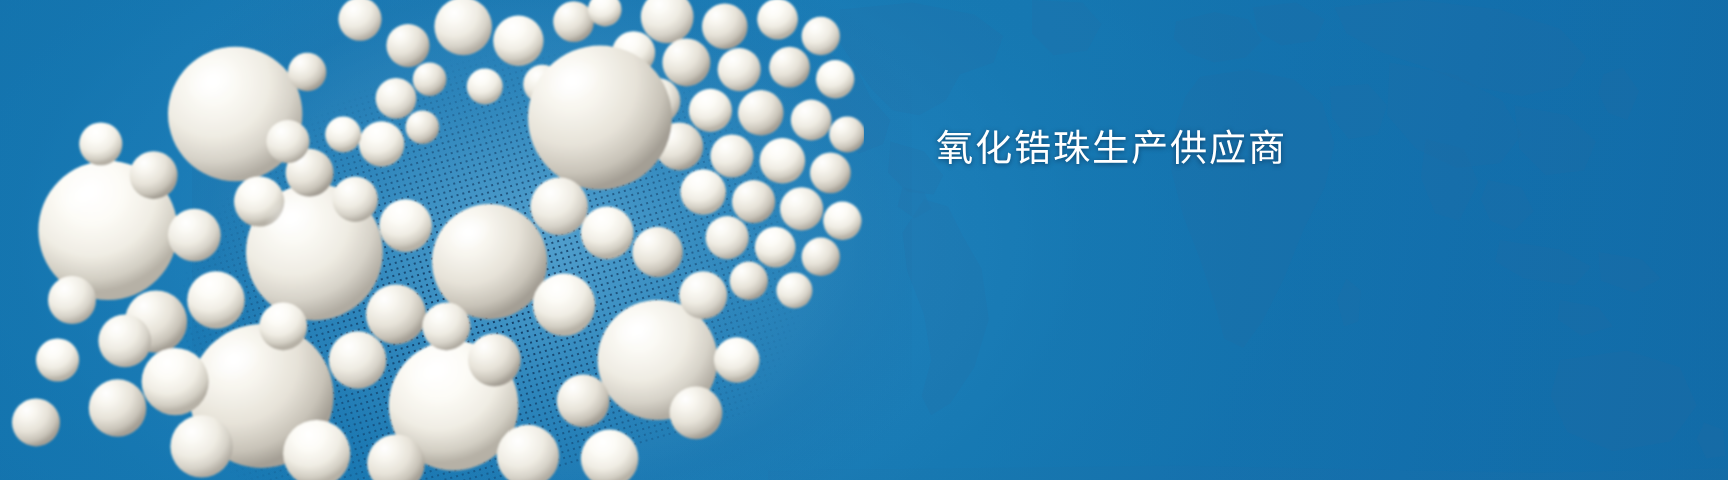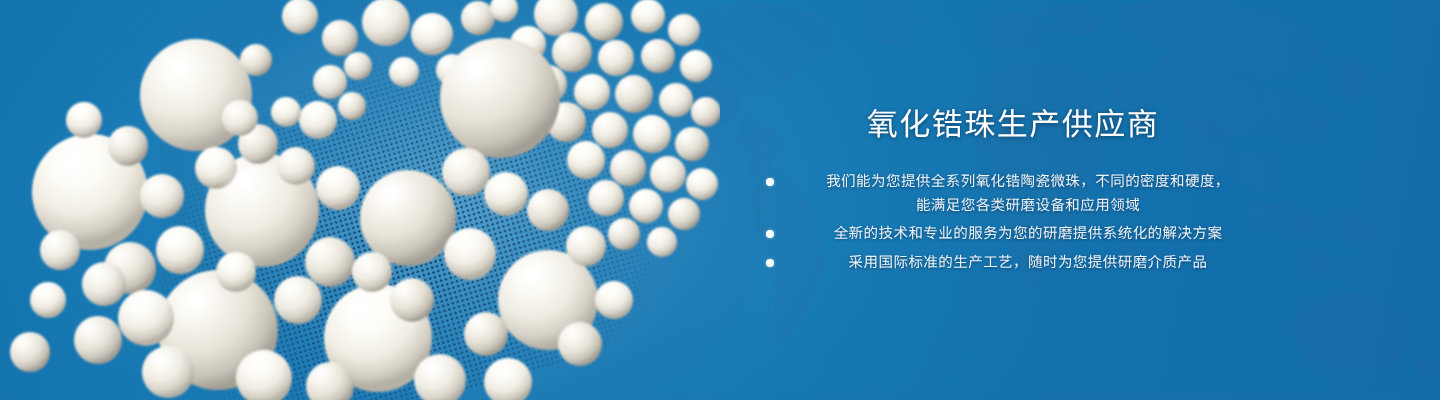--- a/index.html
+++ b/index.html
@@ -57,23 +57,22 @@
   .beads {
     position:absolute;
     left:0; top:0; width:720px; height:400px;
     pointer-events:none;
   }
   .beads svg { display:block; width:720px; height:400px; }
 
   
   .copy {
     position:absolute;
-    left:763px; top:104px;
+    left:780px; top:104px;
     width:500px;
-    text-align:center;
   }
   .headline {
     color:#ffffff;
     font-size:31px;
     line-height:40px;
     letter-spacing:1.5px;
     font-weight:400;
     text-shadow:0 1px 4px rgba(0,20,45,.55);
     white-space:nowrap;
   }
@@ -295,34 +294,15 @@
           <ellipse cx="530" cy="274" rx="20" ry="13" fill="url(#hl)" transform="rotate(-28 530 274)"></ellipse>
         </g>
       </g>
     </svg>
   </div>
 
   <div class="copy">
 
     <h1 class="headline">氧化锆珠生产供应商</h1>
 
-    <ul class="bullets">
-
-      <li class="bullet">
-        <span class="dot"></span>
-        <span class="bline">我们能为您提供全系列氧化锆陶瓷微珠，不同的密度和硬度，</span>
-        <span class="bline">能满足您各类研磨设备和应用领域</span>
-      </li>
-
-      <li class="bullet">
-        <span class="dot"></span>
-        <span class="bline">全新的技术和专业的服务为您的研磨提供系统化的解决方案</span>
-      </li>
-
-      <li class="bullet">
-        <span class="dot"></span>
-        <span class="bline">采用国际标准的生产工艺，随时为您提供研磨介质产品</span>
-      </li>
-
-    </ul>
   </div>
 
 </div>
 
 </body></html>

